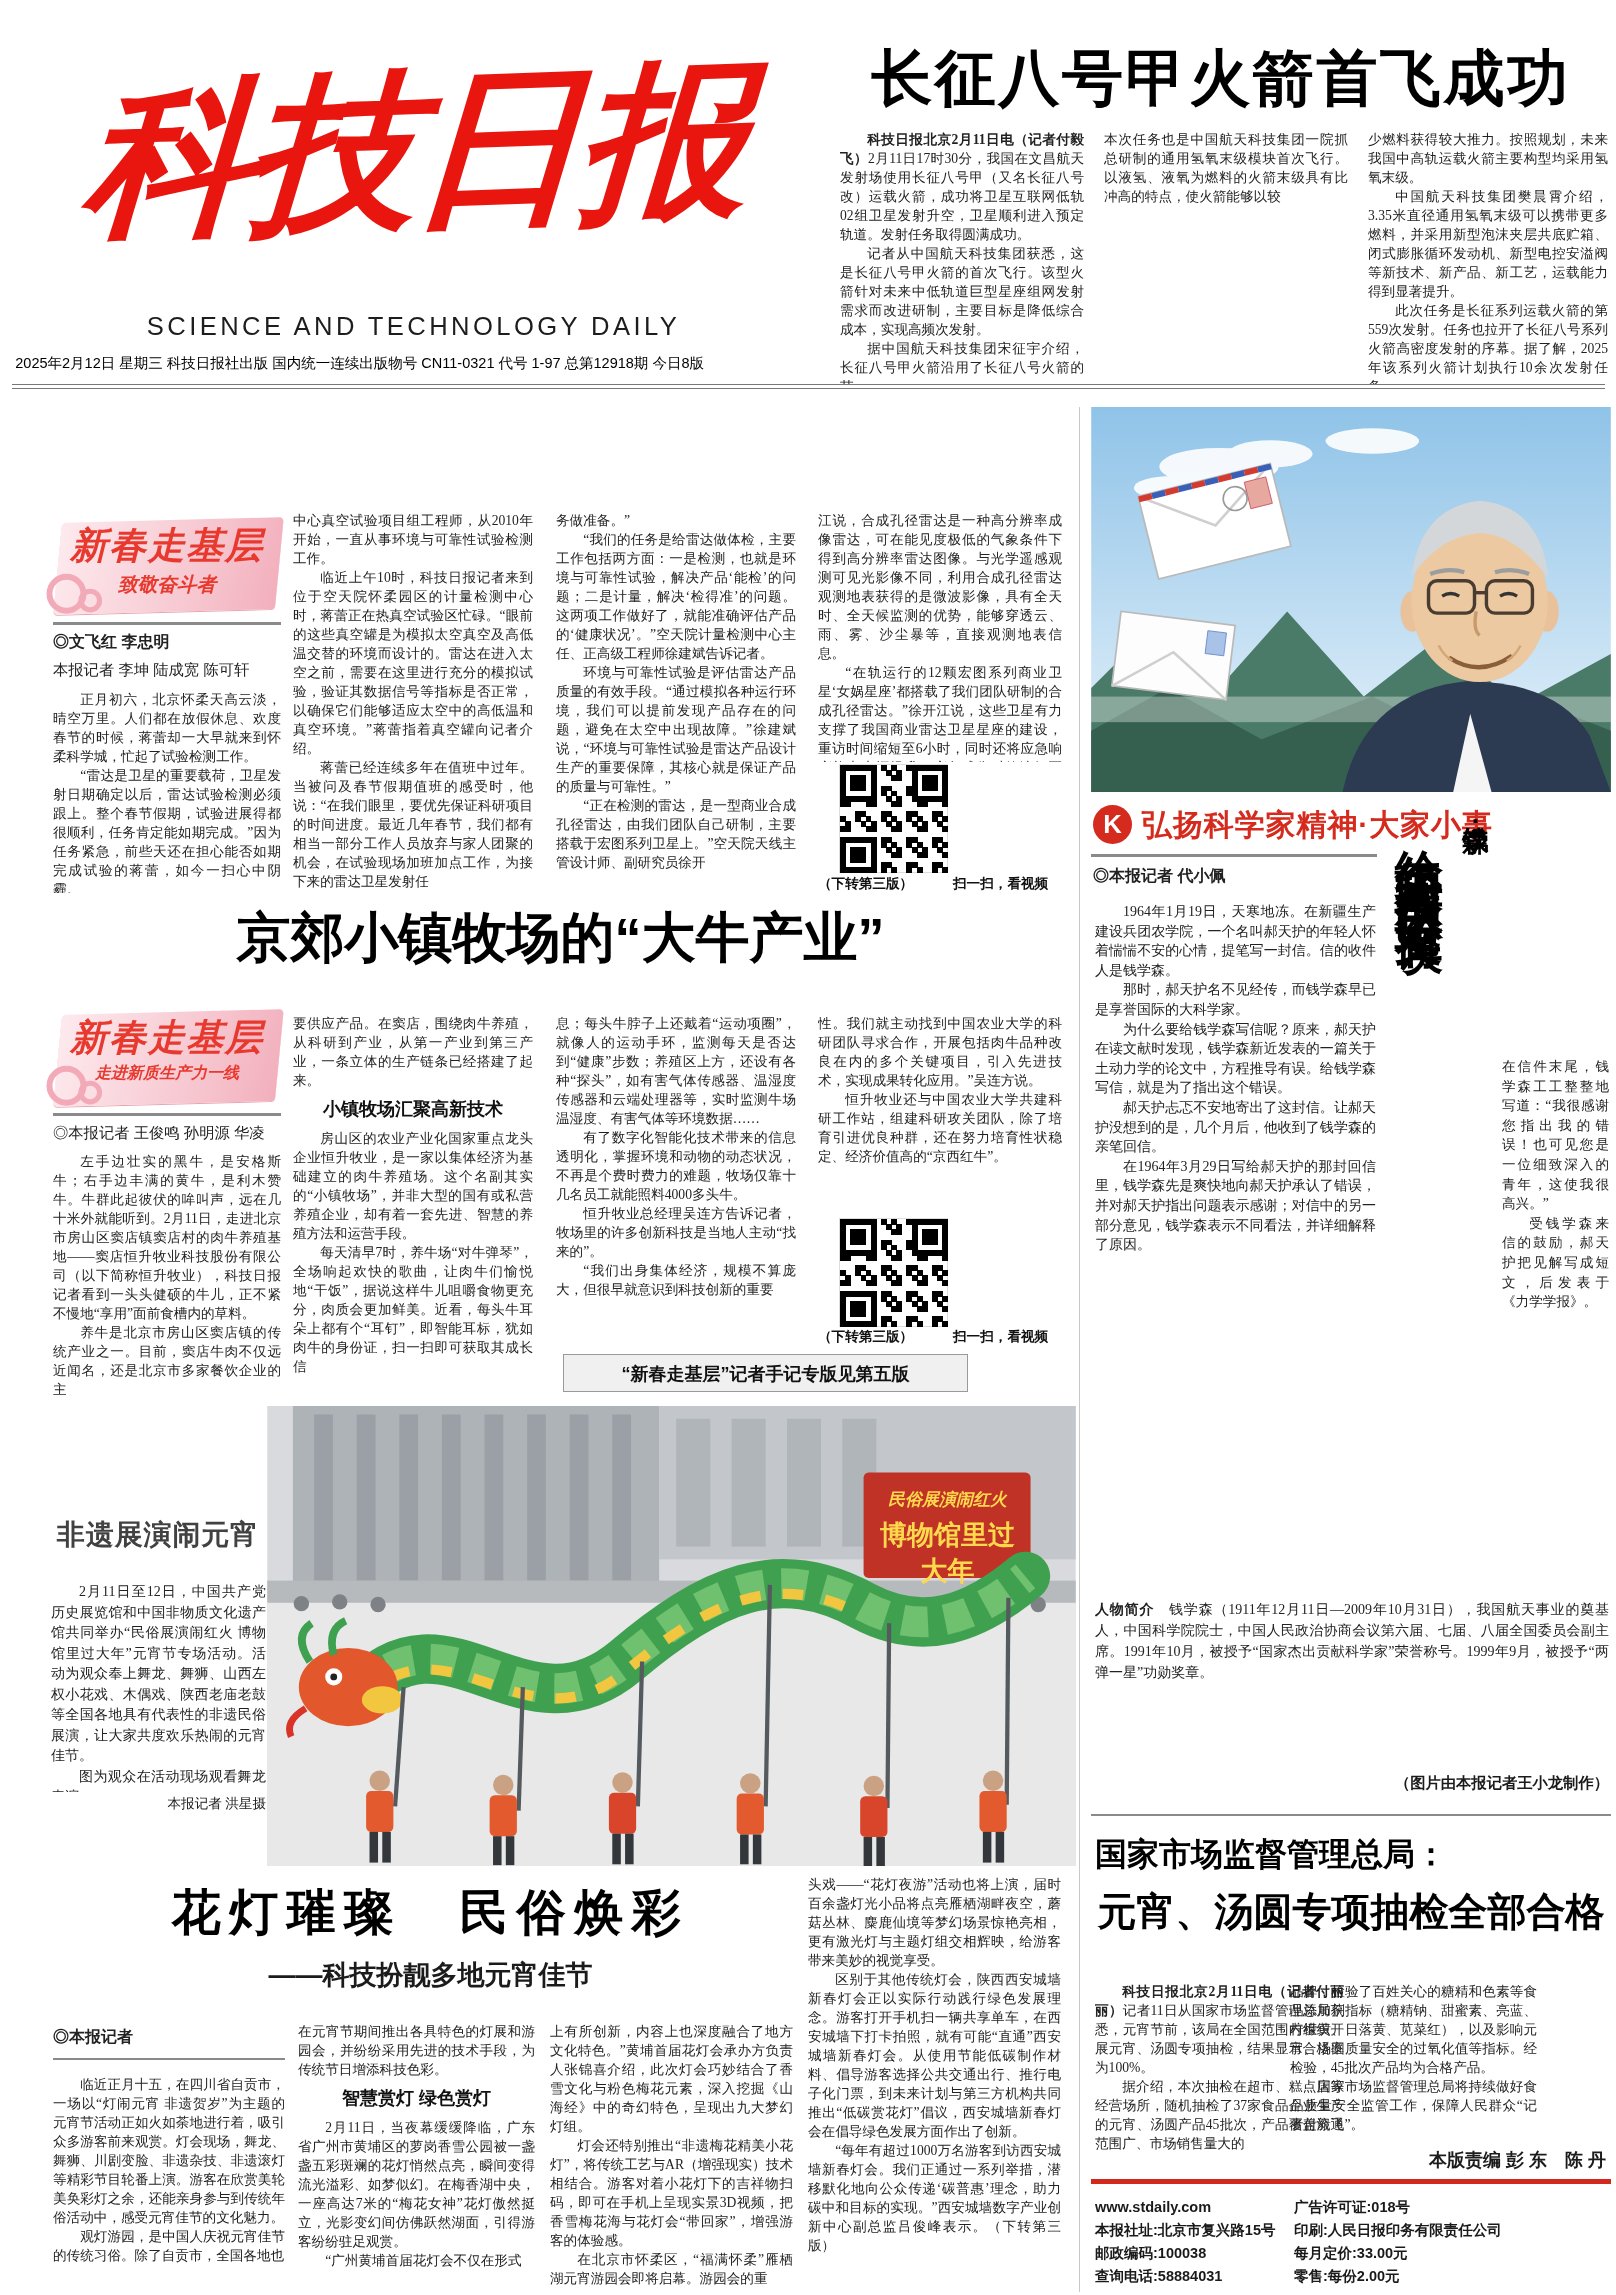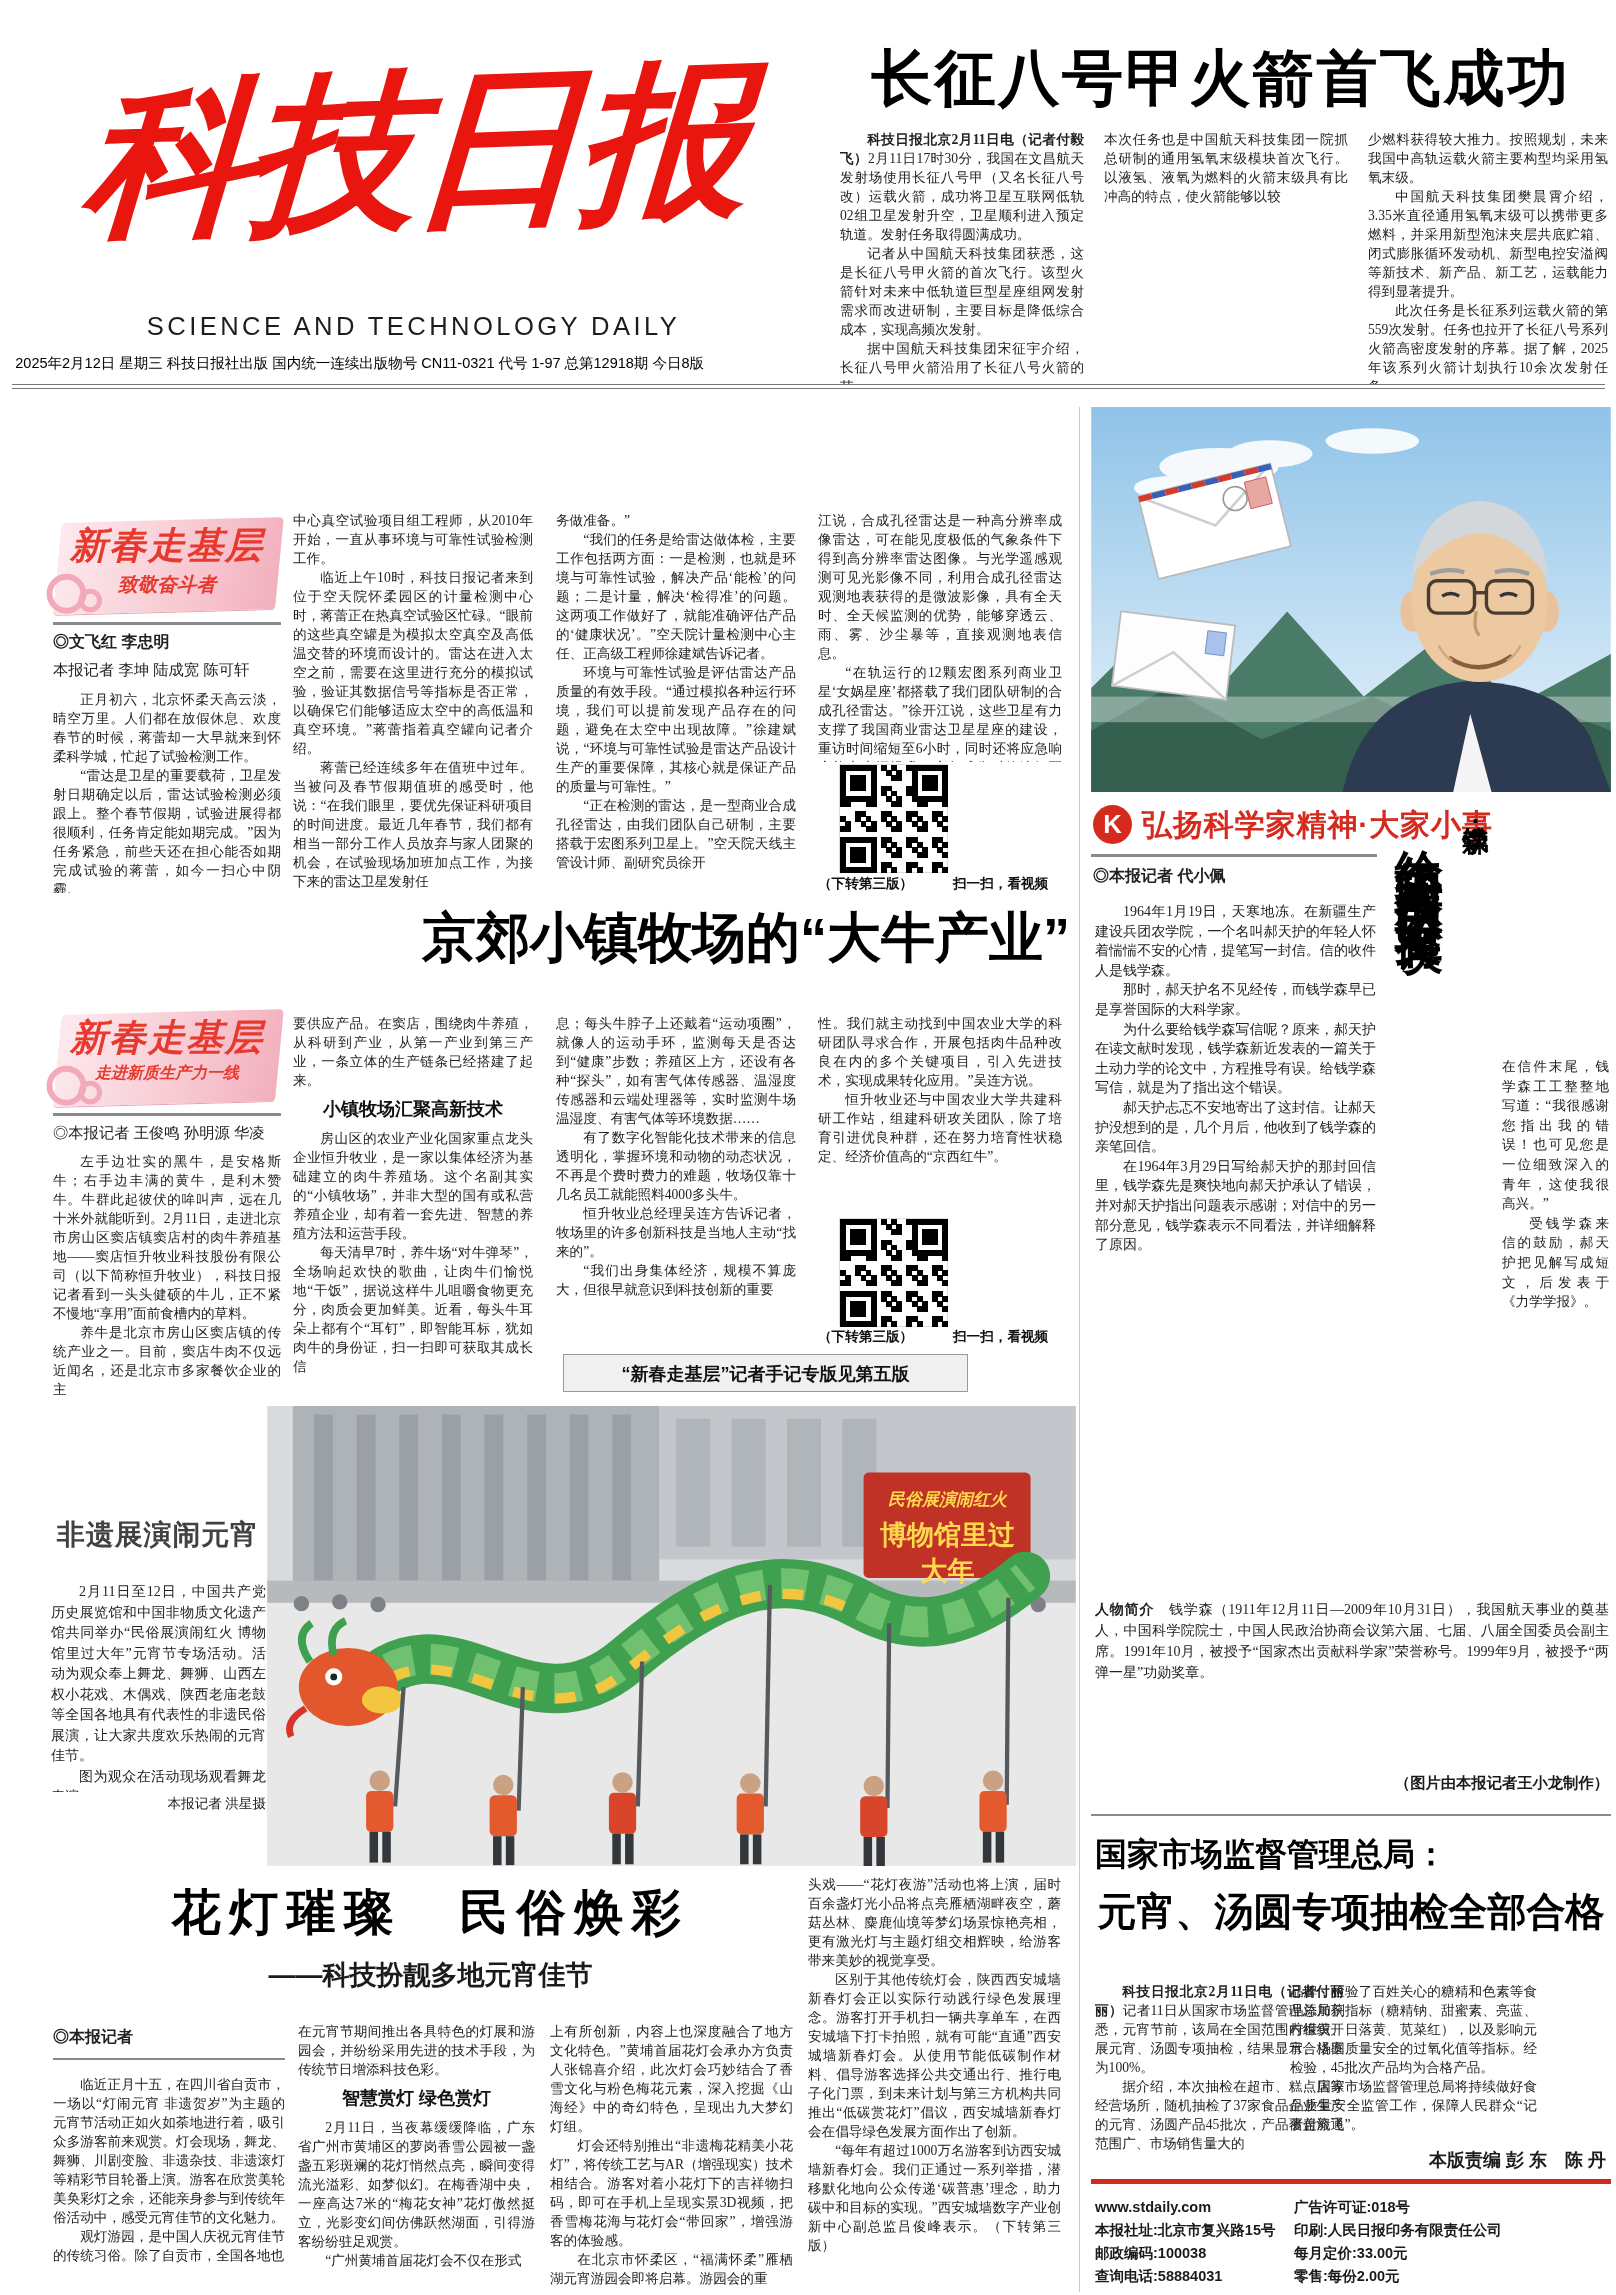--- a/index.html
+++ b/index.html
@@ -23,21 +23,21 @@
     transform:rotate(-2deg) skewX(-5deg);font-family:"DejaVu Serif",serif;}
   #masthead-en{left:64px;top:312px;width:699px;text-align:center;font-size:25.6px;letter-spacing:3.4px;
     color:#1d1d1d;font-family:"Liberation Sans",sans-serif;}
   #masthead-date{left:15.3px;top:354px;width:767px;font-size:14.5px;color:#000;
     font-family:"Liberation Sans",sans-serif;}
   #header-rule{left:12px;top:384px;width:1593px;height:5.1px;border-top:1.7px solid #777;border-bottom:1.7px solid #777;box-sizing:border-box;}
   
   #ts-headline{left:831px;top:38px;width:780px;font-size:61px;letter-spacing:2.6px;text-align:center;white-space:nowrap;}
   
   #s1-headline{left:51px;top:419px;width:1019px;font-size:54px;text-align:center;white-space:nowrap;}
-  #s2-headline{left:51px;top:902px;width:1019px;font-size:54px;text-align:right;white-space:nowrap;}
+  #s2-headline{left:51px;top:902px;width:1019px;font-size:54px;text-align:center;white-space:nowrap;}
   
   .badge{position:absolute;width:228px;height:95px;}
   .badge .bg{position:absolute;left:5.1px;top:1.7px;right:1.7px;bottom:1.7px;
     background:linear-gradient(100deg,#fdeaee 0%,#f6c3cd 70%,#f2afbc 100%);
     transform:skewX(-7deg) rotate(-1.5deg);border-radius:4.3px;box-shadow:0 0.9px 0 #e7a4b2;}
   .badge .cloud{position:absolute;left:-12px;bottom:-3.4px;width:73px;height:53px;}
   .badge .l1{position:absolute;left:0;top:3.4px;width:100%;text-align:center;color:#e8392f;
     font-family:"Liberation Sans",sans-serif;font-weight:900;font-style:italic;font-size:37px;letter-spacing:1.7px;}
   .badge .l2{position:absolute;left:0;top:53px;width:100%;text-align:center;color:#e8392f;
     font-family:"Liberation Sans",sans-serif;font-weight:bold;font-style:italic;font-size:19.6px;}

